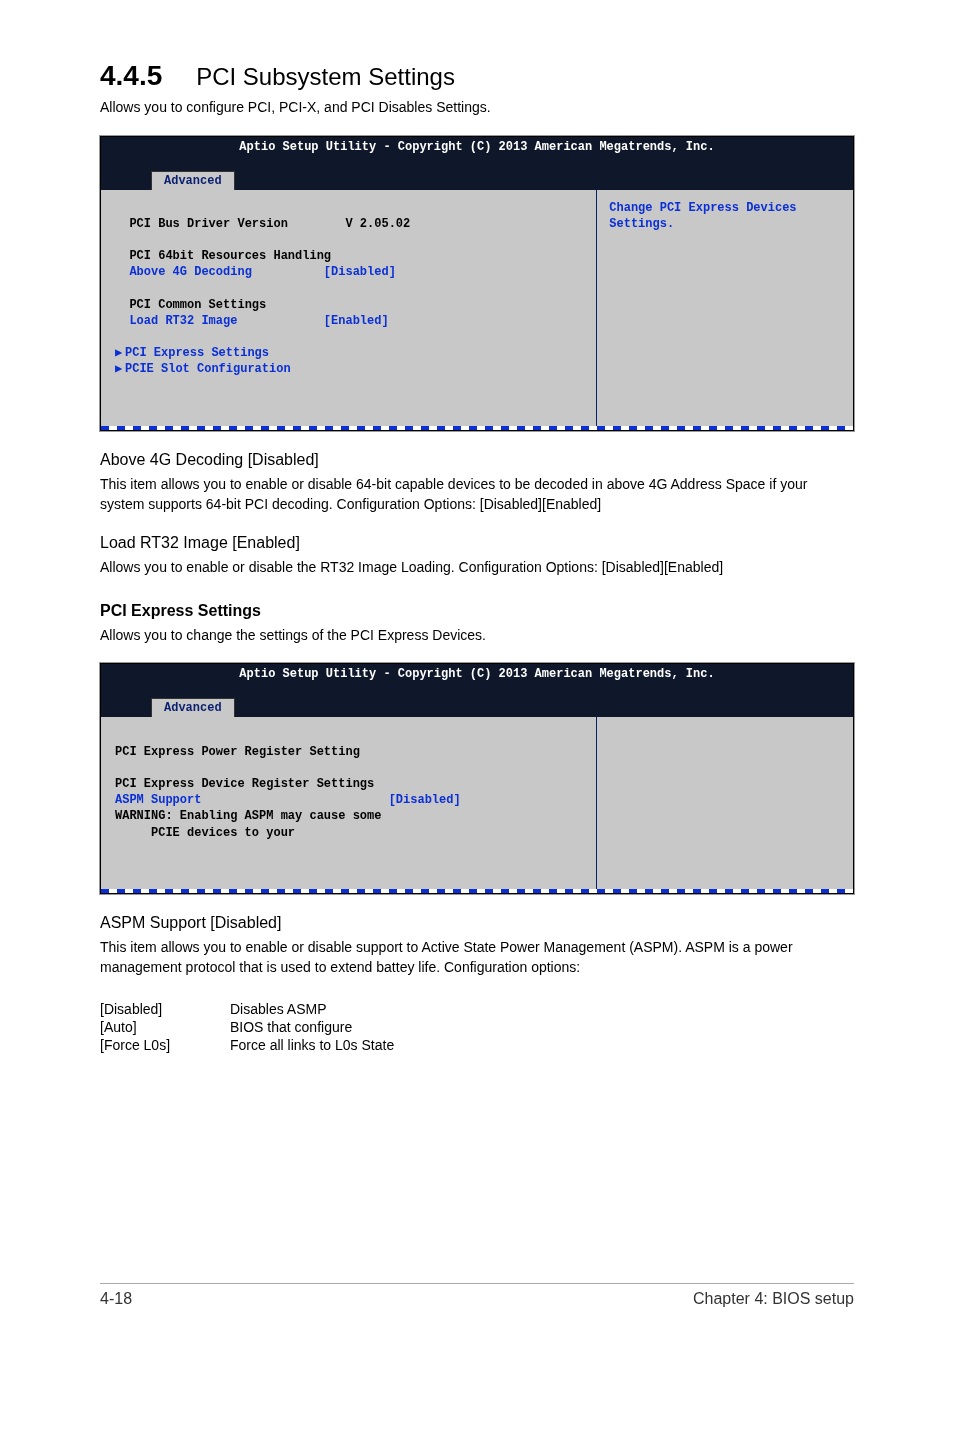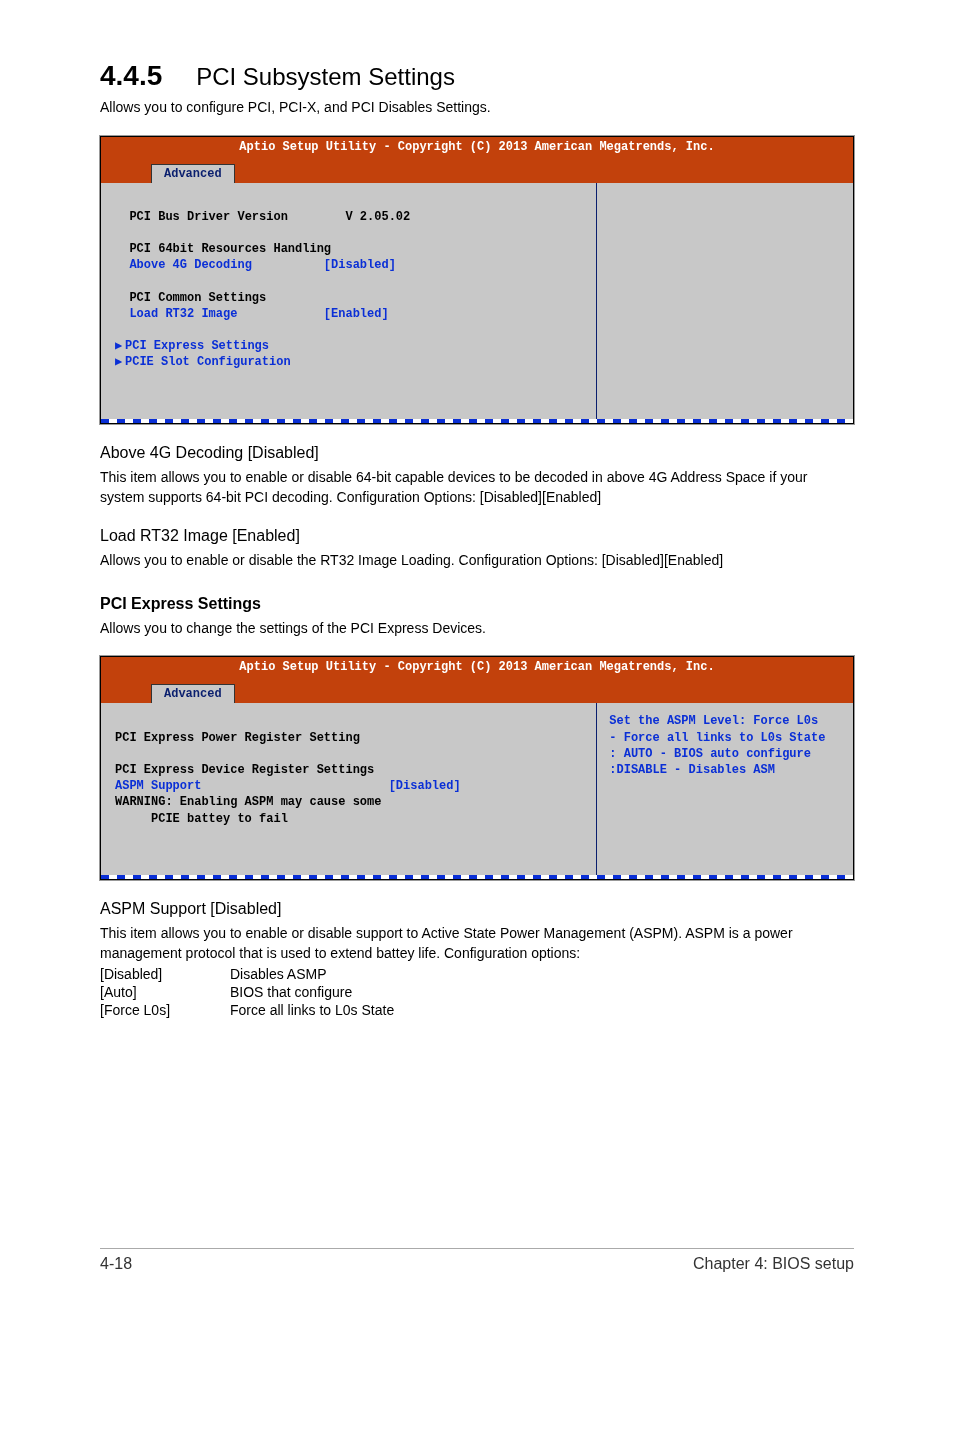--- a/index.html
+++ b/index.html
@@ -43,38 +43,38 @@
   }
   .subheading2 {
     font-size: 16px;
     font-weight: bold;
     margin-top: 24px;
     margin-bottom: 6px;
   }
 
   
   .bios-panel {
-    background: #c2410c;
+    background: #0f172a;
     border: 1px solid #000;
     margin: 8px 0 20px 0;
     font-family: "Courier New", monospace;
     font-size: 12px;
     font-weight: bold;
     color: #daa520;
     position: relative;
     box-shadow: 0 0 0 1px #999;
   }
   .bios-header {
     text-align: center;
     padding: 3px 0 0 0;
     color: #fff;
   }
   .bios-tab-row {
     padding-left: 50px;
-    margin-top: 10px;
+    margin-top: 17px;
   }
   .bios-tab {
     display: inline-block;
     background: #c8c8c8;
     color: #0a1f6e;
     padding: 2px 12px;
     border: 1px solid #333;
     border-bottom: none;
     font-weight: bold;
   }
@@ -157,20 +157,21 @@
 <span>  </span><span class="c-blue">Above 4G Decoding</span><span>          </span><span class="c-blue">[Disabled]</span>
 
 <span>  </span><span class="c-black">PCI Common Settings</span>
 <span>  </span><span class="c-blue">Load RT32 Image</span><span>            </span><span class="c-blue">[Enabled]</span>
 
 <span class="arrow">▶</span><span class="c-blue">PCI Express Settings</span>
 <span class="arrow">▶</span><span class="c-blue">PCIE Slot Configuration</span>
 
 
 </div>
+    <div class="bios-right">Change PCI Express Devices Settings.</div>
   </div>
   <div class="bios-bottom-border"></div>
 </div>
 
 <div class="subheading">Above 4G Decoding [Disabled]</div>
 <p class="body-text">This item allows you to enable or disable 64-bit capable devices to be decoded in above 4G Address Space if your system supports 64-bit PCI decoding. Configuration Options: [Disabled][Enabled]</p>
 
 <div class="subheading">Load RT32 Image [Enabled]</div>
 <p class="body-text">Allows you to enable or disable the RT32 Image Loading. Configuration Options: [Disabled][Enabled]</p>
 
@@ -182,33 +183,30 @@
   <div class="bios-tab-row">
     <span class="bios-tab">Advanced</span>
   </div>
   <div class="bios-body">
     <div class="bios-left">
 <span class="c-black">PCI Express Power Register Setting</span>
 
 <span class="c-black">PCI Express Device Register Settings</span>
 <span class="c-blue">ASPM Support</span><span>                          </span><span class="c-blue">[Disabled]</span>
 <span class="c-black">WARNING: Enabling ASPM may cause some</span>
-<span class="c-black">     PCIE battey to fail</span>
-
-
-</div>
-    <div class="bios-right">Set the ASPM Level: Force L0s
-- Force all links to L0s State
-: AUTO - BIOS auto configure :DISABLE - Disables ASM</div>
+<span class="c-black">     PCIE devices to your</span>
+
+
+</div>
   </div>
   <div class="bios-bottom-border"></div>
 </div>
 
 <div class="subheading">ASPM Support [Disabled]</div>
-<p class="body-text" style="margin-bottom:3px;">This item allows you to enable or disable support to Active State Power Management (ASPM). ASPM is a power management protocol that is used to extend battey life. Configuration options:</p>
+<p class="body-text" style="margin-bottom:24px;">This item allows you to enable or disable support to Active State Power Management (ASPM). ASPM is a power management protocol that is used to extend battey life. Configuration options:</p>
 
 <div class="opt-row">
   <span class="opt-key">[Disabled]</span>
   <span>Disables ASMP</span>
 </div>
 <div class="opt-row">
   <span class="opt-key">[Auto]</span>
   <span>BIOS that configure</span>
 </div>
 <div class="opt-row">

